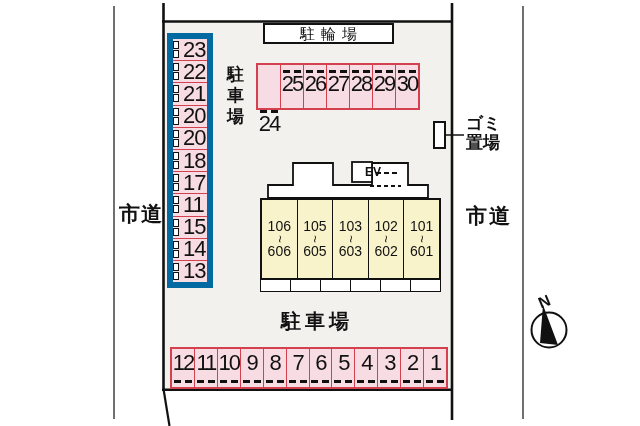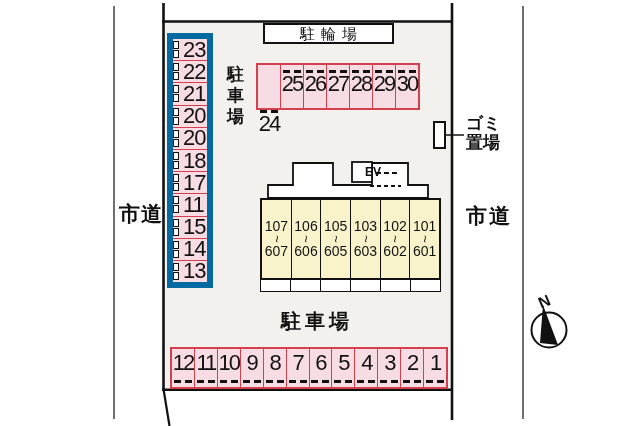--- a/index.html
+++ b/index.html
@@ -218,25 +218,20 @@
   <div class="abs garbage-box"></div>
   <div class="abs garbage-label">
     <div>ゴミ</div>
     <div>置場</div>
   </div>
 
   <div class="abs ev-label">EV</div>
 
   <div class="abs units">
     <div class="unit">
-        <span>107</span>
-        <span class="tilde">~</span>
-        <span>607</span>
-      </div>
-    <div class="unit">
         <span>106</span>
         <span class="tilde">~</span>
         <span>606</span>
       </div>
     <div class="unit">
         <span>105</span>
         <span class="tilde">~</span>
         <span>605</span>
       </div>
     <div class="unit">

